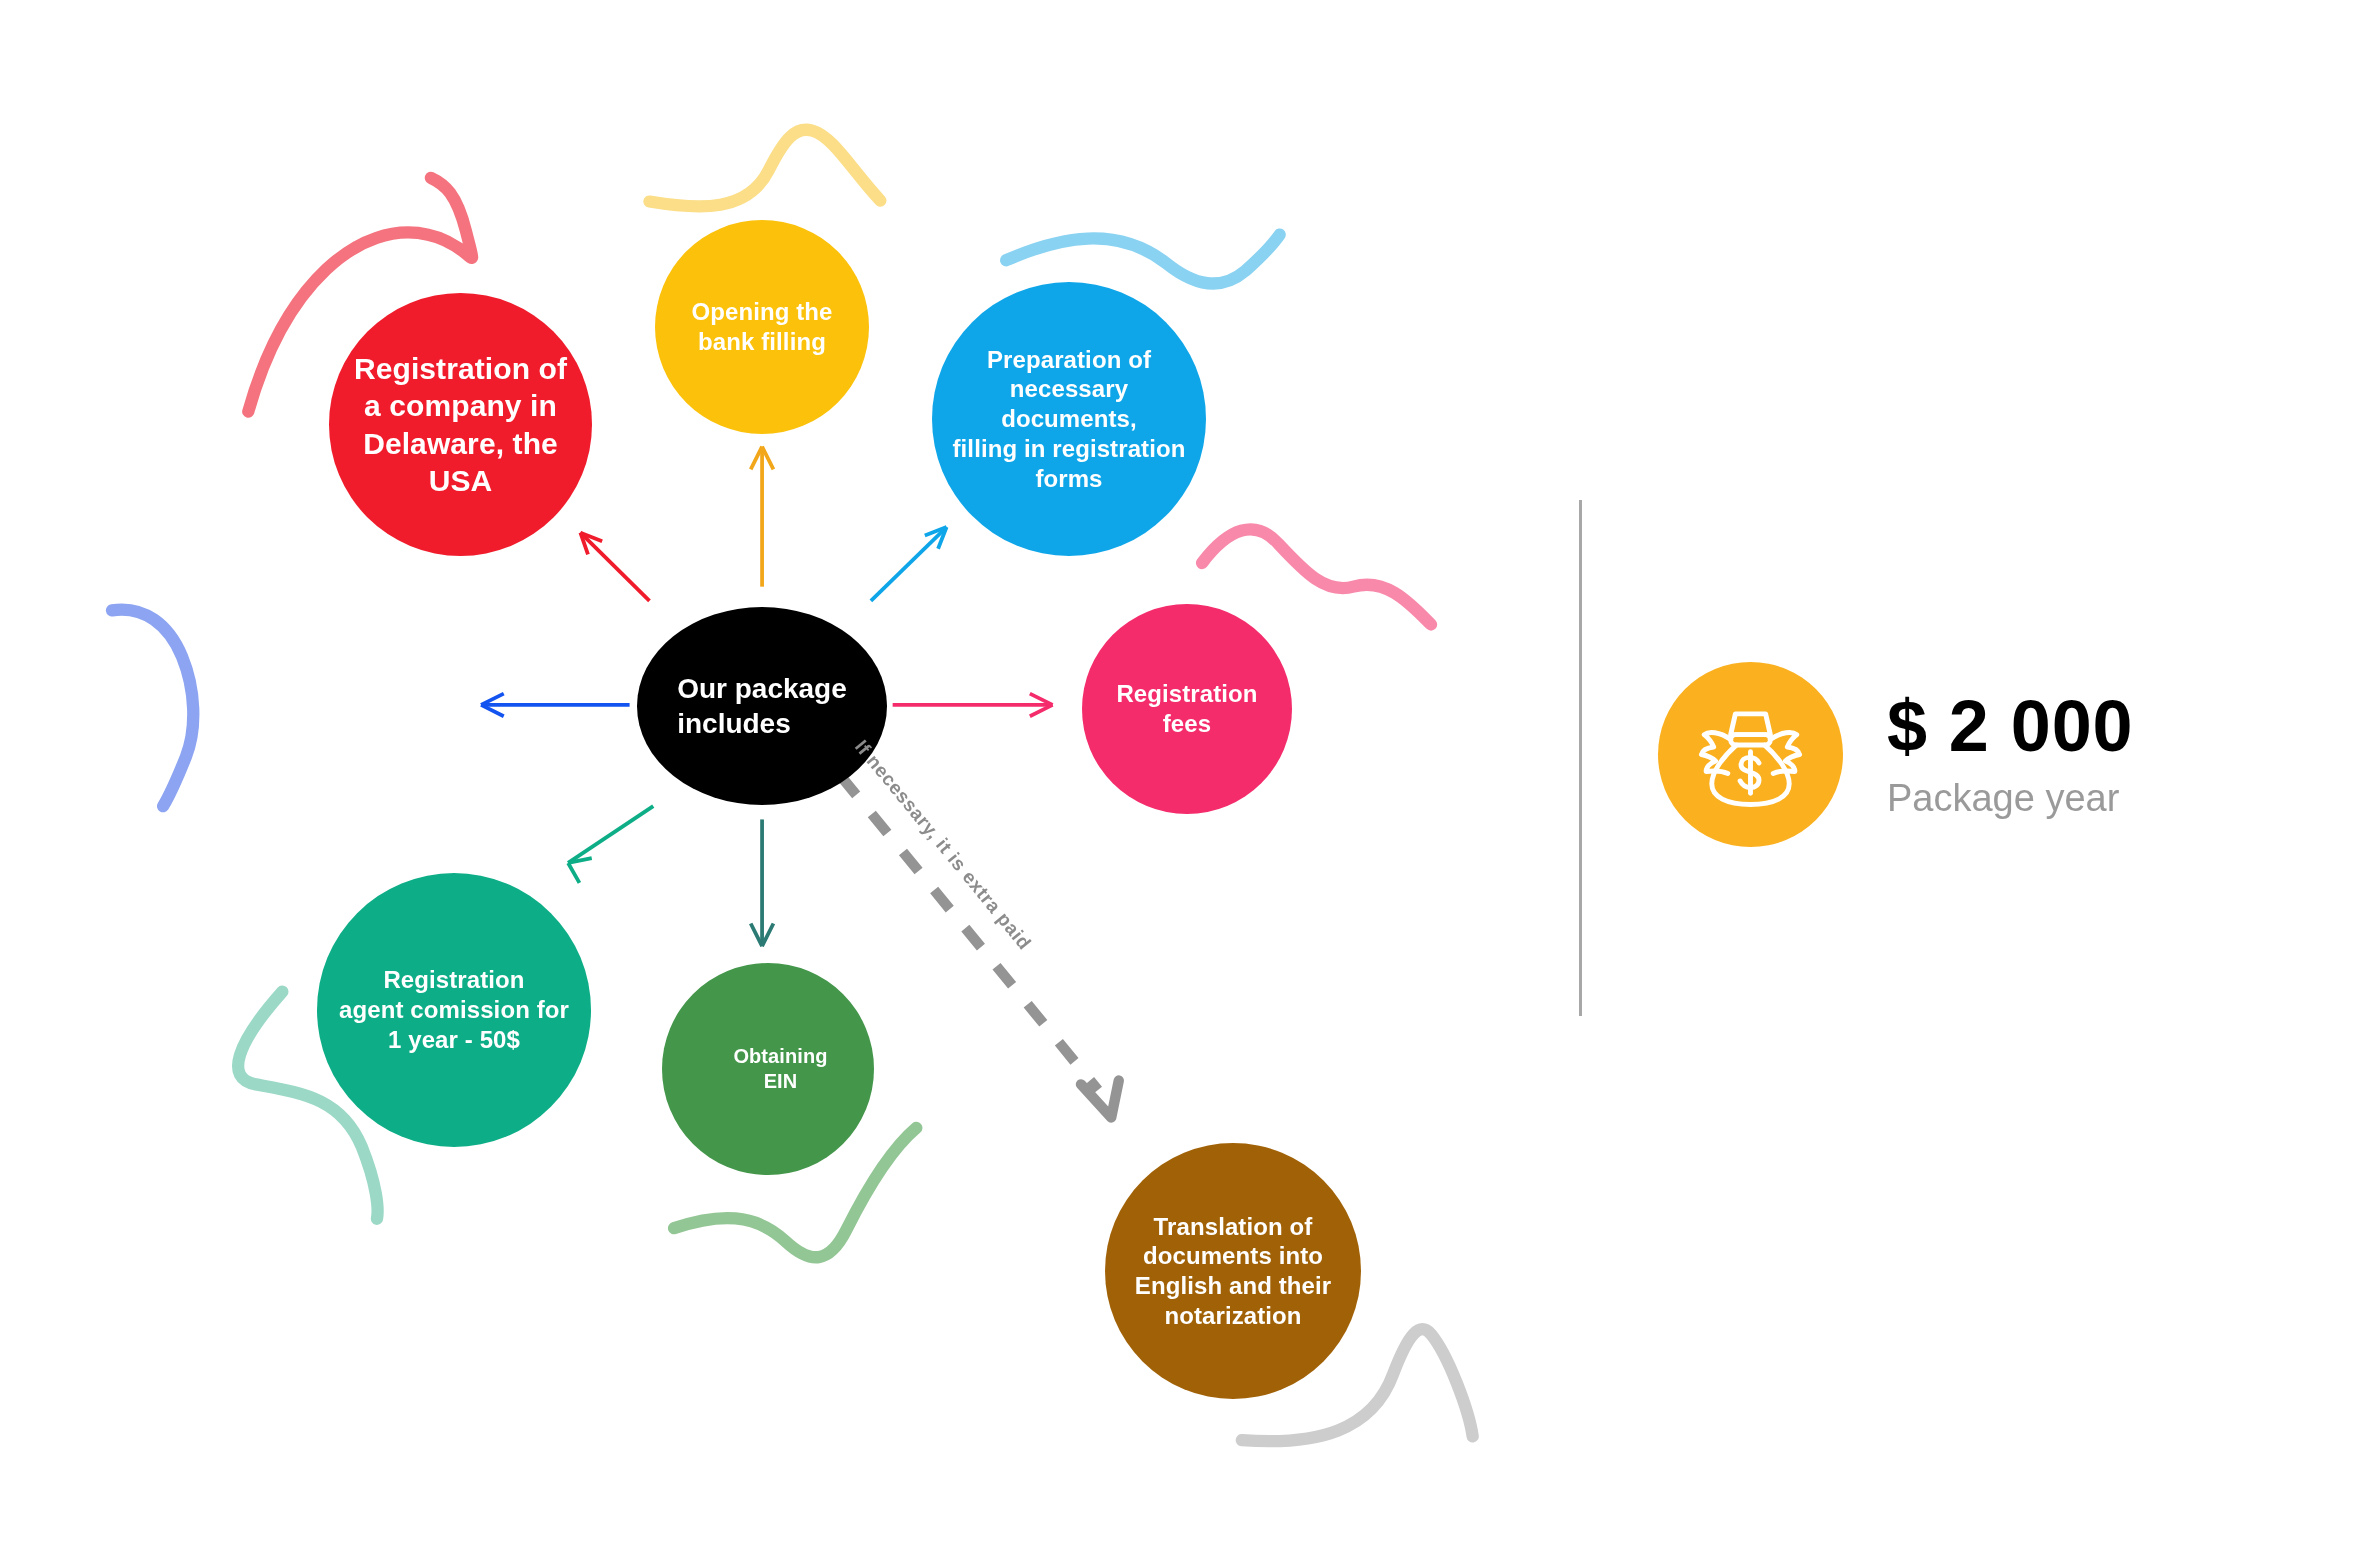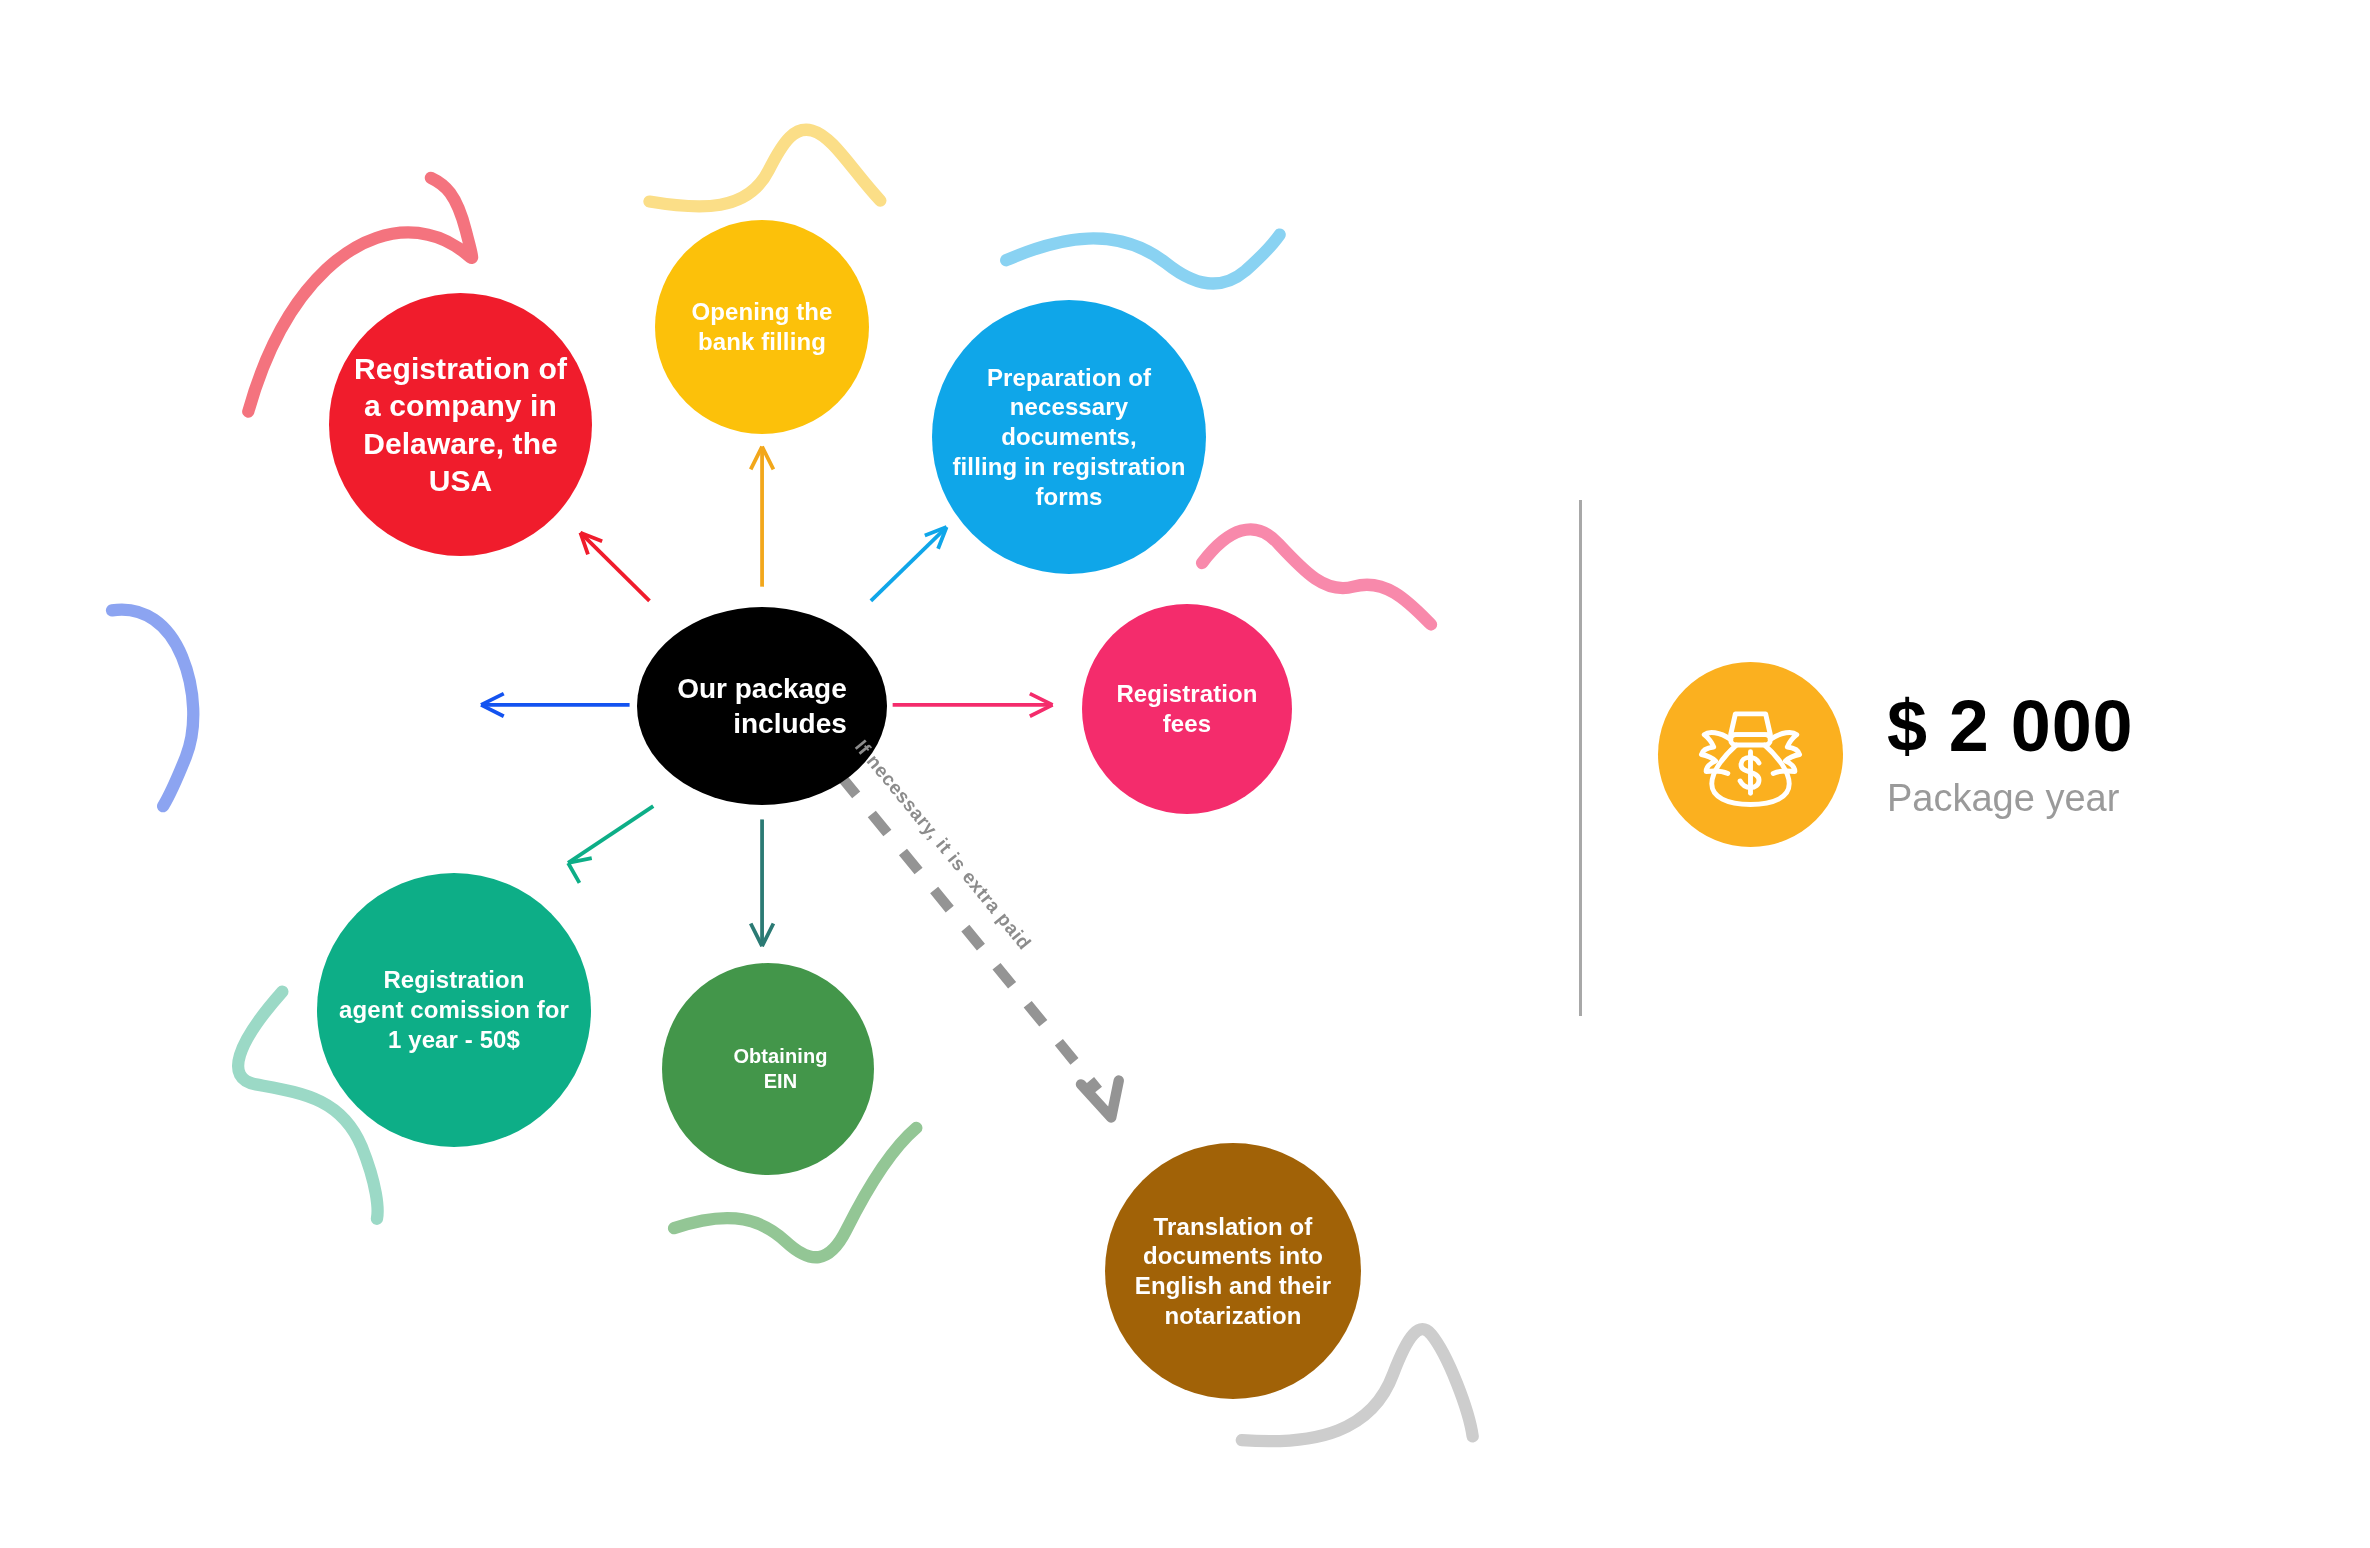--- a/index.html
+++ b/index.html
@@ -43,21 +43,21 @@
     font-weight: 700;
     letter-spacing: 0.1px;
     padding: 0 5.7px;
     white-space: pre-line;
   }
   #center-node {
     position: absolute;
     display: flex;
     align-items: center;
     justify-content: center;
-    text-align: right;
+    text-align: left;
     background: #000000;
     border-radius: 50%;
     color: #ffffff;
   }
   #center-node .node-label {
     font-weight: 700;
     font-size: 28px;
     line-height: 1.25;
     white-space: pre-line;
   }
@@ -184,21 +184,21 @@
 a company in
 Delaware, the
 USA</span>
   </div>
 
   <div class="node" style="left:655px; top:220px; width:214px; height:214px; background:#FCC10A;">
     <span class="node-label" style="font-size:24px;">Opening the
 bank filling</span>
   </div>
 
-  <div class="node" style="left:932px; top:300px; width:274px; height:274px; background:#0FA6E9;">
+  <div class="node" style="left:932px; top:282px; width:274px; height:274px; background:#0FA6E9;">
     <span class="node-label" style="font-size:24px;">Preparation of
 necessary
 documents,
 filling in registration
 forms</span>
   </div>
 
   <div class="node" style="left:1082px; top:604px; width:210px; height:210px; background:#F42C6C;">
     <span class="node-label" style="font-size:24px;">Registration
 fees</span>

